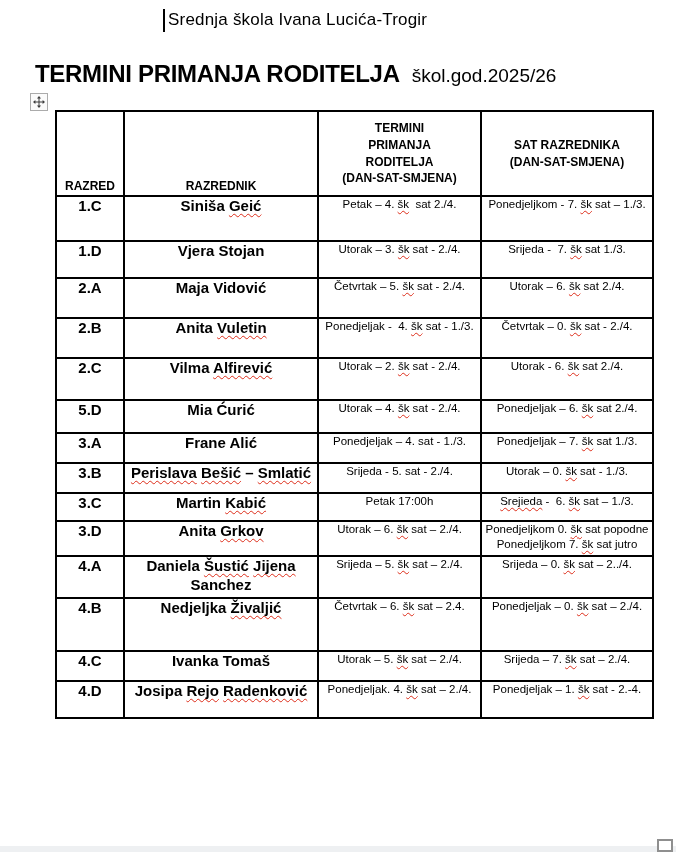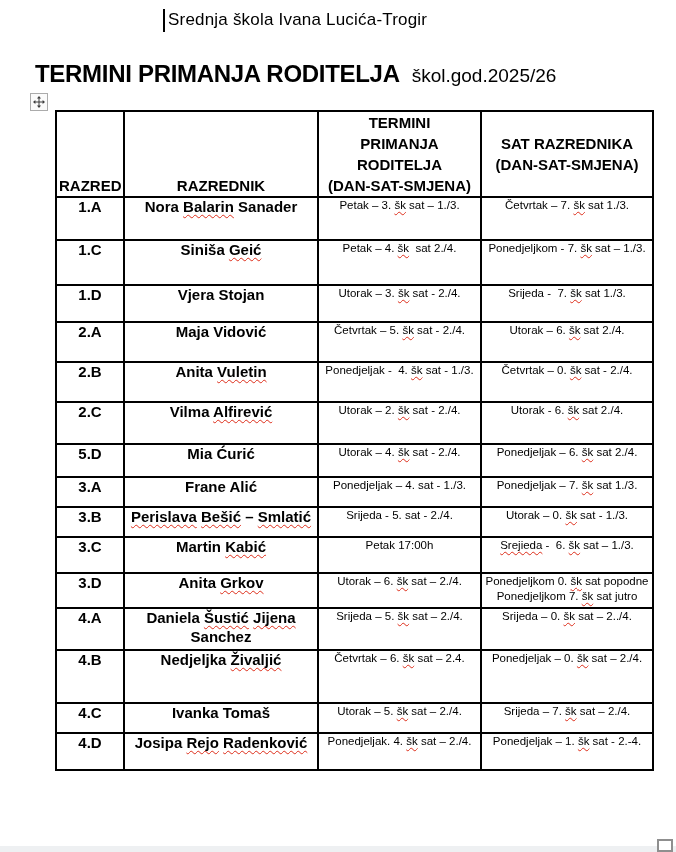--- a/index.html
+++ b/index.html
@@ -30,21 +30,21 @@
 
   
   table.doc{
     position:absolute;left:55px;top:110px;width:597px;
     border-collapse:collapse;table-layout:fixed;z-index:2;background:#fff;
   }
   table.doc th, table.doc td{border:2px solid #000;overflow:hidden;padding:0 2px;}
   col.c-razred{width:68px;} col.c-razrednik{width:194px;}
   col.c-termini{width:163px;} col.c-sat{width:172px;}
 
-  th{font-size:15px;font-weight:bold;text-align:center;white-space:pre-line;line-height:1.4;}
+  th{font-size:12px;font-weight:bold;text-align:center;white-space:pre-line;line-height:1.4;}
   th.col-razred, th.col-razrednik{vertical-align:bottom;padding-bottom:15px;}
   th.col-termini, th.col-sat{vertical-align:middle;}
   tr.hdr{height:85px;}
 
   td{vertical-align:top;text-align:center;}
   td.col-razred, td.col-razrednik{font-weight:bold;font-size:15px;padding-top:2px;line-height:1.25;}
   td.col-termini, td.col-sat{font-size:11.5px;line-height:1.3;white-space:pre-wrap;padding-top:3px;}
 
   
   .sp{
@@ -95,26 +95,20 @@
           <th class="col-razrednik">RAZREDNIK</th>
           <th class="col-termini">TERMINI
 PRIMANJA
 RODITELJA
 (DAN-SAT-SMJENA)</th>
           <th class="col-sat">SAT RAZREDNIKA
 (DAN-SAT-SMJENA)</th>
         </tr>
     </thead>
     <tbody>
-        <tr style="height: 43px;">
-          <td class="col-razred">1.A</td>
-          <td class="col-razrednik">Nora <span class="sp">Balarin</span> Sanader</td>
-          <td class="col-termini">Petak – 3. <span class="sp">šk</span> sat – 1./3.</td>
-          <td class="col-sat">Četvrtak – 7. <span class="sp">šk</span> sat 1./3.</td>
-        </tr>
         <tr style="height: 45px;">
           <td class="col-razred">1.C</td>
           <td class="col-razrednik">Siniša <span class="sp">Geić</span></td>
           <td class="col-termini">Petak – 4. <span class="sp">šk</span>  sat 2./4.</td>
           <td class="col-sat">Ponedjeljkom - 7. <span class="sp">šk</span> sat – 1./3.</td>
         </tr>
         <tr style="height: 37px;">
           <td class="col-razred">1.D</td>
           <td class="col-razrednik">Vjera Stojan</td>
           <td class="col-termini">Utorak – 3. <span class="sp">šk</span> sat - 2./4.</td>
@@ -149,21 +143,21 @@
           <td class="col-razrednik">Frane Alić</td>
           <td class="col-termini">Ponedjeljak – 4. sat - 1./3.</td>
           <td class="col-sat">Ponedjeljak – 7. <span class="sp">šk</span> sat 1./3.</td>
         </tr>
         <tr style="height: 30px;">
           <td class="col-razred">3.B</td>
           <td class="col-razrednik"><span class="sp">Perislava</span> <span class="sp">Bešić</span> – <span class="sp">Smlatić</span></td>
           <td class="col-termini">Srijeda - 5. sat - 2./4.</td>
           <td class="col-sat">Utorak – 0. <span class="sp">šk</span> sat - 1./3.</td>
         </tr>
-        <tr style="height: 36px;">
+        <tr style="height: 28px;">
           <td class="col-razred">3.C</td>
           <td class="col-razrednik">Martin <span class="sp">Kabić</span></td>
           <td class="col-termini">Petak 17:00h</td>
           <td class="col-sat"><span class="sp">Srejieda</span> -  6. <span class="sp">šk</span> sat – 1./3.</td>
         </tr>
         <tr style="height: 35px;">
           <td class="col-razred">3.D</td>
           <td class="col-razrednik">Anita <span class="sp">Grkov</span></td>
           <td class="col-termini">Utorak – 6. <span class="sp">šk</span> sat – 2./4.</td>
           <td class="col-sat">Ponedjeljkom 0. <span class="sp">šk</span> sat popodne

